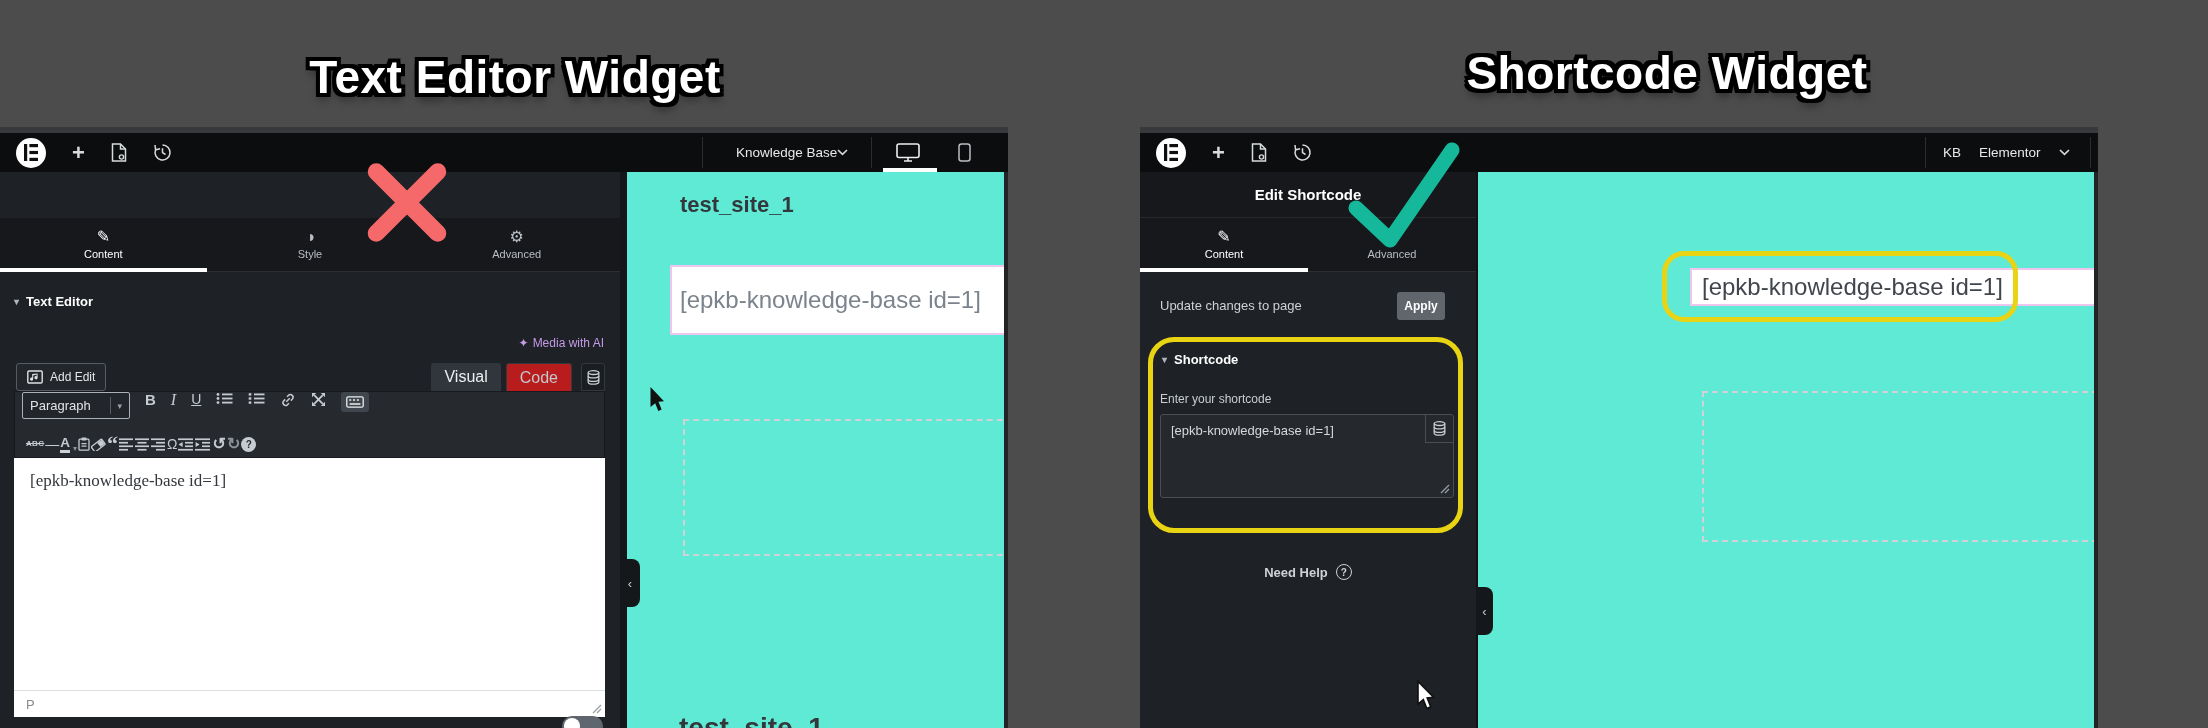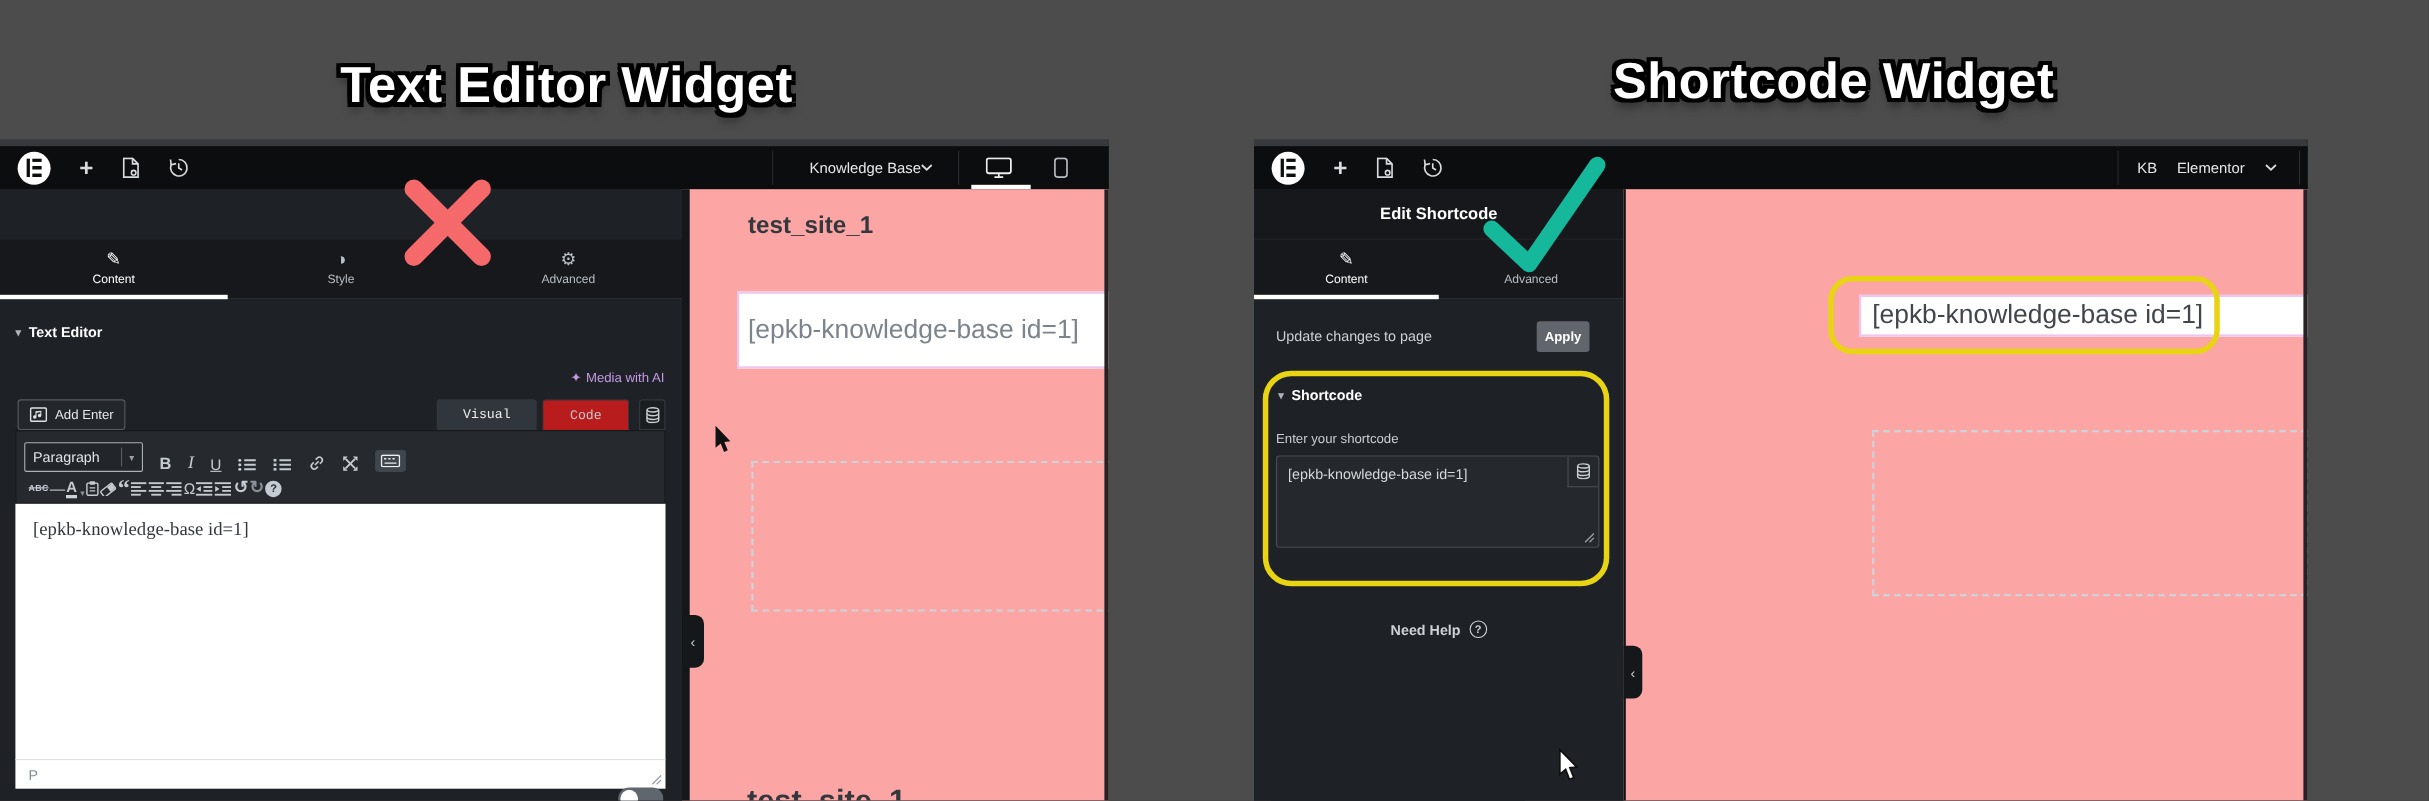--- a/index.html
+++ b/index.html
@@ -42,27 +42,27 @@
   .sec-caret { color:#aeb4ba; font-size:10px; }
 
   .ai-link { position:absolute; color:#c49ae5; font-size:12px; display:flex; align-items:center; gap:4px; }
   .ai-spark { font-size:12px; }
 
   
   .wp-editor { position:absolute; left:14px; top:188px; width:591px; height:357px; }
   .add-media { position:absolute; left:2px; top:3px; height:28px; padding:0 10px; display:flex; align-items:center; gap:7px;
     border:1px solid #565c63; border-radius:3px; background:#23262a; color:#e4e6e9; font-size:12px; }
   .wp-modes { position:absolute; right:0; bottom:326px; top:3px; display:flex; align-items:flex-end; gap:5px; }
-  .mode-tab { height:28px; padding:0 24px; display:flex; align-items:center; font-size:12px; border-radius:3px 3px 0 0;font-family:Liberation Mono, monospace; }
+  .mode-tab { height:28px; padding:0 13px; display:flex; align-items:center; font-size:16px; border-radius:3px 3px 0 0; }
   .mode-tab.active { background:#31363c; color:#eceef0; }
   .mode-tab.idle { background:#b91c1c; color:#c3c8cd; border:1px solid #34393f; border-bottom:none; }
   .mode-btn { height:28px; width:24px; margin-left:4px; display:flex; align-items:center; justify-content:center;
     background:#1b1e21; border:1px solid #34393f; border-radius:3px 3px 0 0; }
   .wp-toolbars { position:absolute; left:0; right:0; top:31px; height:67px; background:#262a2f; border:1px solid #17191c; }
-  .tb-row1 { position:absolute; left:0; right:0; top:0; height:37px; display:flex; align-items:flex-end; gap:15px; padding-left:7px; }
+  .tb-row1 { position:absolute; left:0; right:0; top:0; height:37px; display:flex; align-items:flex-start; gap:15px; padding-left:7px; }
   .tb-row2 { position:absolute; left:0; right:0; top:37px; height:30px; display:flex; align-items:center; gap:1px; padding-left:11px; }
   .para-select { width:108px; height:27px; border:1px solid #aab0b7; background:#22262a; border-radius:2px;
     display:flex; align-items:center; color:#e0e3e6; font-size:13px; padding:0 7px; }
   .para-select .grow { flex:1; }
   .para-caret { color:#9aa1a8; font-size:9px; border-left:1px solid #565c63; padding-left:6px; height:17px; display:flex; align-items:center; }
   .wicon { color:#c6cbd1; font-size:14px; display:flex; align-items:center; justify-content:center; line-height:1; }
   .wicon.b { font-weight:bold; font-size:15px; }
   .wicon.i { font-style:italic; font-family:"Liberation Serif", serif; font-size:16px; }
   .wicon.u { text-decoration:underline; font-size:14px; }
   .wicon.small-caps { font-size:8px; font-weight:bold; text-decoration:line-through; letter-spacing:.3px; }
@@ -75,21 +75,21 @@
     display:flex; align-items:center; justify-content:center; }
   .editor-canvas { position:absolute; left:0; right:0; top:98px; bottom:27px; background:#fff;
     font-family:"Liberation Serif", serif; font-size:17px; color:#32373c; padding:13px 16px; }
   .editor-status { position:absolute; left:0; right:0; bottom:0; height:27px; background:#fff; border-top:1px solid #dcdfe2;
     display:flex; align-items:center; padding:0 12px; color:#868c92; font-size:13px; }
 
   .toggle-pill { position:absolute; width:41px; height:20px; border-radius:10px; background:#60666d; }
   .toggle-knob { position:absolute; left:2px; top:2px; width:16px; height:16px; border-radius:50%; background:#fff; }
 
   
-  .preview { position:absolute; top:45px; bottom:0; background:#fca5a5; border-left:7px solid #141619; overflow:hidden; }
+  .preview { position:absolute; top:45px; bottom:0; background:#5eead4; border-left:7px solid #141619; overflow:hidden; }
   .pv-heading { position:absolute; font-weight:bold; color:#34383c; }
   .widget-box { position:absolute; background:#fff; border:2px solid #ecc6ee; display:flex; align-items:center; }
   .dashed-box { position:absolute; border:2px dashed #cfd3d7; }
   .scroll-edge { position:absolute; right:0; top:0; bottom:0; width:4px; background:#232325; z-index:5; }
   .collapse-handle { position:absolute; width:20px; height:48px; background:#15181a; border-radius:0 8px 8px 0;
     color:#c6cbd1; font-size:13px; display:flex; align-items:center; justify-content:center; z-index:6; }
 
   
   .update-row { position:absolute; left:20px; right:20px; display:flex; align-items:flex-end; color:#ced2d6; font-size:13px; }
   .apply-btn { position:absolute; width:48px; height:28px; background:#61666c; border-radius:3px; color:#fff;
@@ -199,21 +199,21 @@
         <span class="ai-spark">✦</span>
         <span>Media with AI</span>
       </div>
 
       <div class="wp-editor">
         <div class="add-media">
           <svg width="16" height="14" viewBox="0 0 16 14">
               <rect x="0.8" y="1" width="14.4" height="12" rx="1.2" fill="none" stroke="#dfe2e5" stroke-width="1.4"></rect>
               <path d="M10.6 3.4 v4.4 a1.6 1.6 0 1 1 -1 -1.5 V4.6 l-3.4 .9 v3.6 a1.6 1.6 0 1 1 -1 -1.5 V3.9 z" fill="#dfe2e5"></path>
             </svg>
-          <span>Add Enter</span>
+          <span>Add Edit</span>
         </div>
         <div class="wp-modes">
           <span class="mode-tab active">Visual</span>
           <span class="mode-tab idle">Code</span>
           <span class="mode-btn">
             <svg width="13" height="15" viewBox="0 0 13 15">
                 <g fill="none" stroke="#c9ced3" stroke-width="1.3">
                   <ellipse cx="6.5" cy="2.6" rx="5.3" ry="1.9"></ellipse>
                   <path d="M1.2 2.6 v9.6 c0 1.1 2.4 1.9 5.3 1.9 s5.3-.8 5.3-1.9 V2.6"></path>
                   <path d="M1.2 6 c0 1.1 2.4 1.9 5.3 1.9 s5.3-.8 5.3-1.9 M1.2 9.4 c0 1.1 2.4 1.9 5.3 1.9 s5.3-.8 5.3-1.9"></path>

